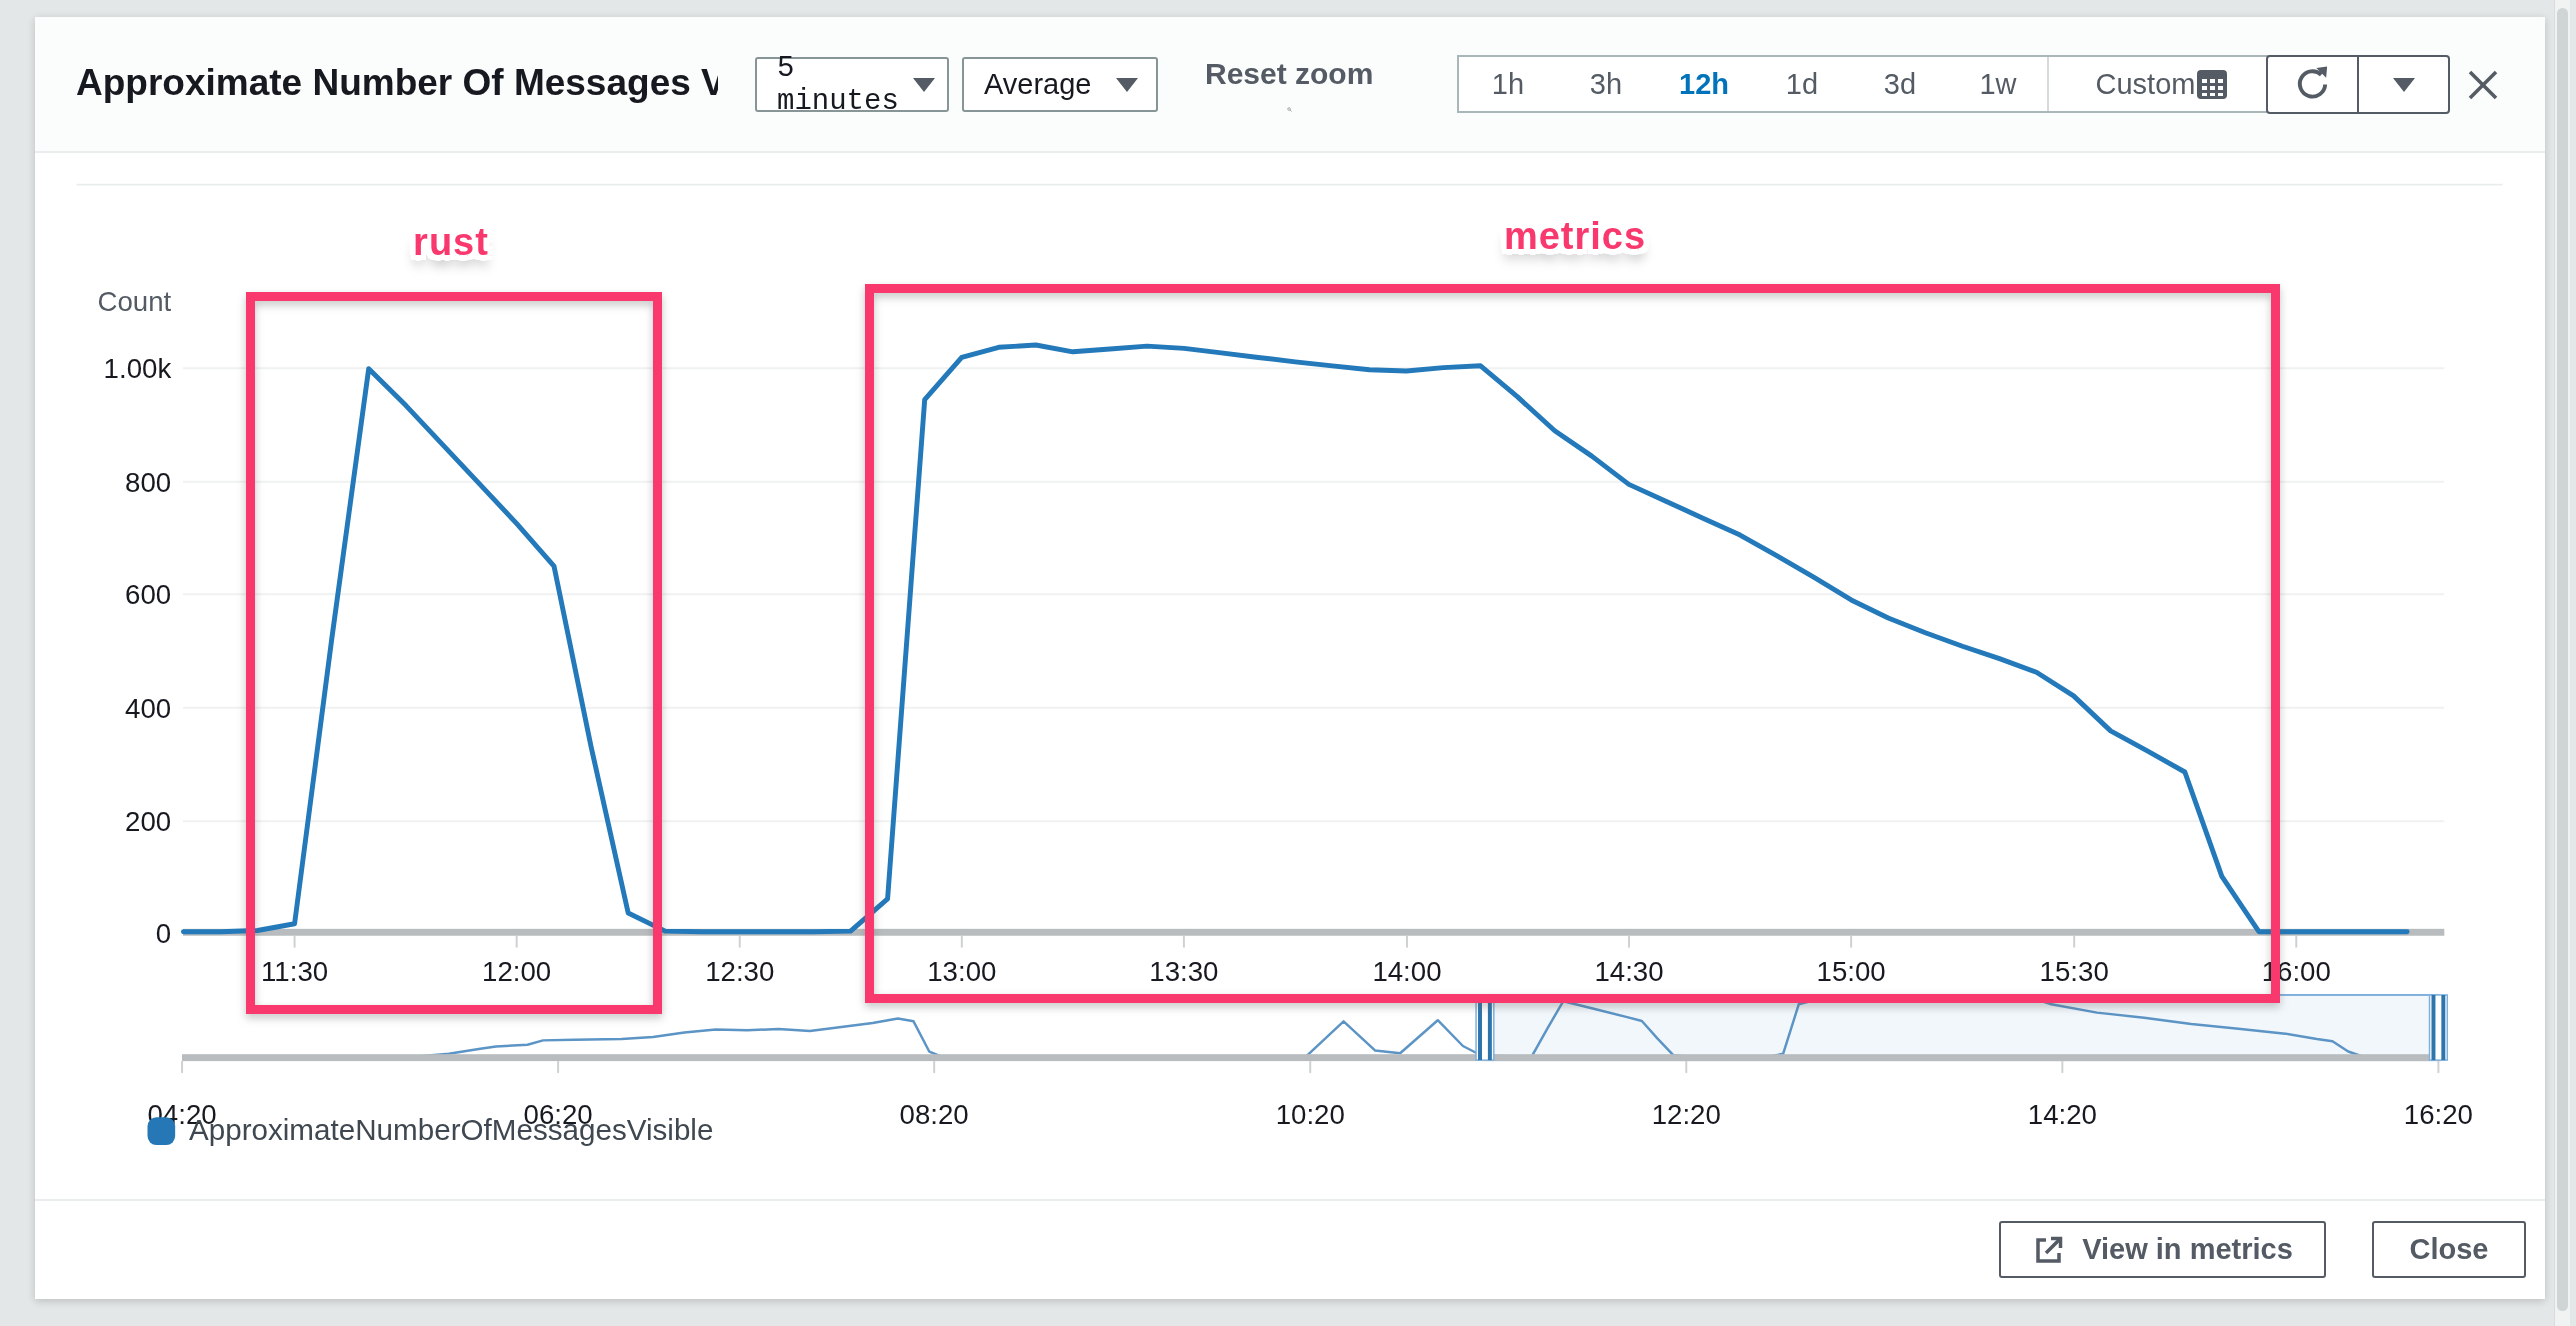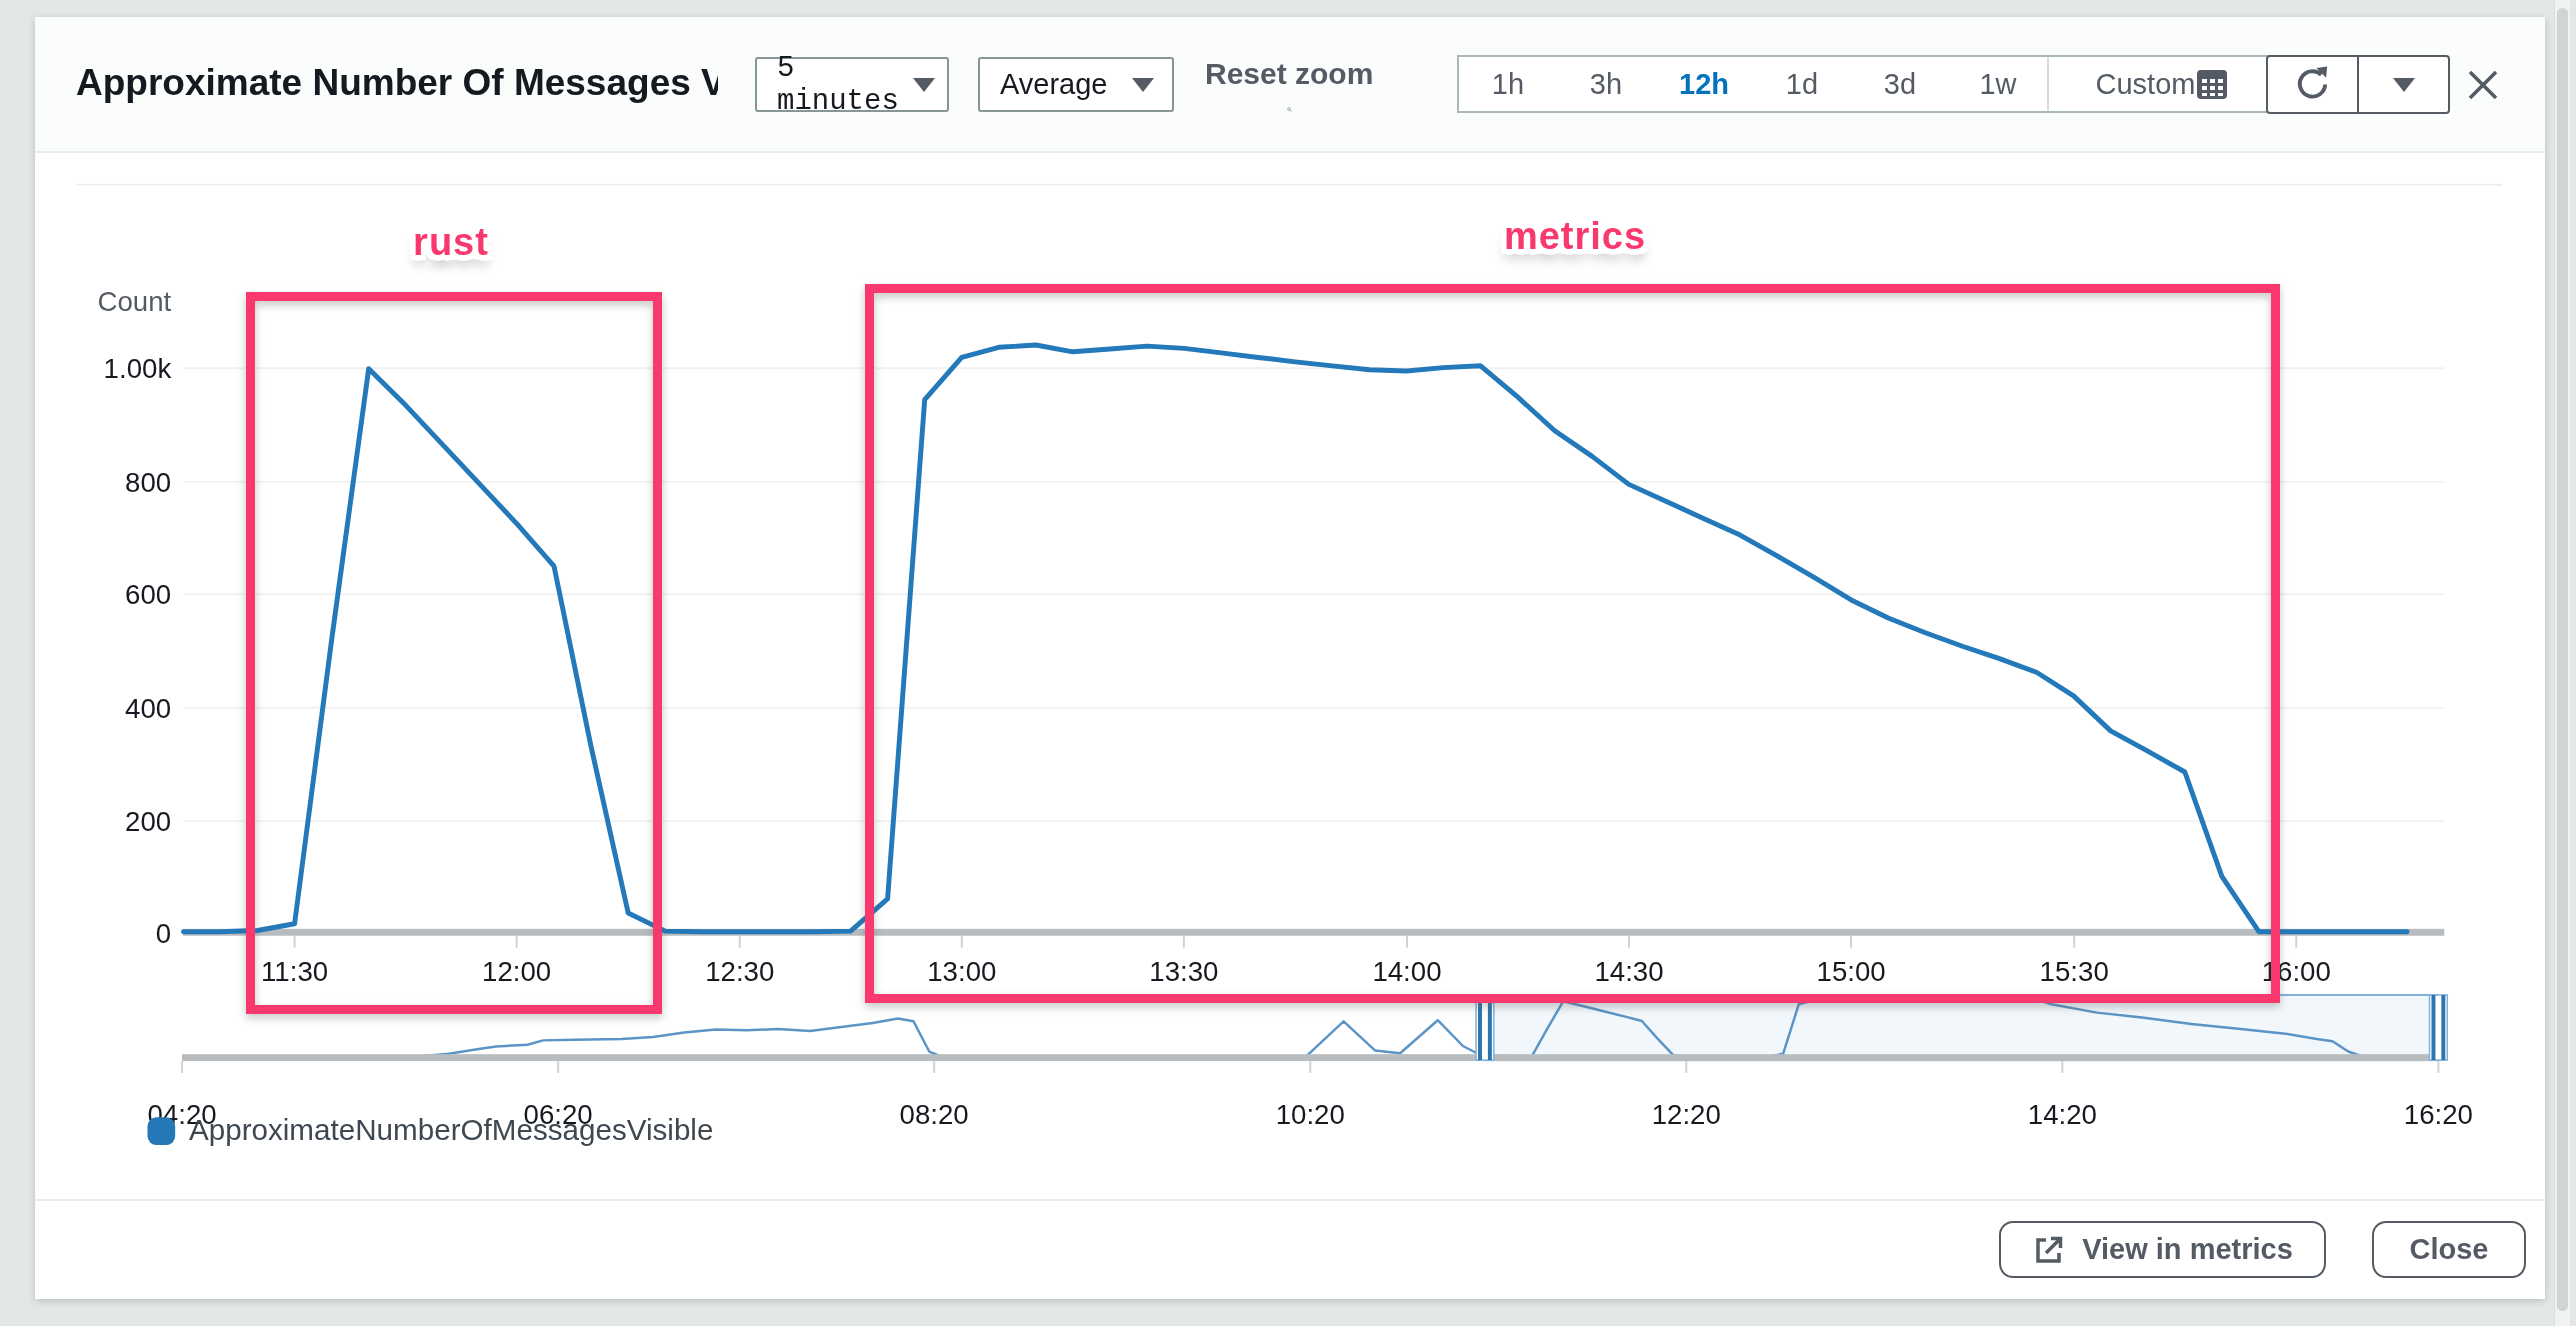--- a/index.html
+++ b/index.html
@@ -33,21 +33,21 @@
     font-size:37px; font-weight:700; color:#16191f;
     white-space:nowrap; overflow:hidden;
   }
   .select{
     position:absolute; top:40px; height:55px; background:#fff;
     border:2px solid #879596; border-radius:3px;
     display:flex; align-items:center; justify-content:space-between;
     padding:0 18px 0 20px; font-size:29px; color:#16191f; cursor:pointer;
   }
   .select-period{ left:720px; width:194px;font-family:Liberation Mono, monospace; }
-  .select-stat{ left:927px; width:196px;margin-left:16px; }
+  .select-stat{ left:927px; width:196px; }
   .caret{
     width:0; height:0; border-left:11px solid transparent;
     border-right:11px solid transparent; border-top:14px solid #545b64;
     margin-left:14px; flex:none;
   }
   .reset-zoom{
     position:absolute; left:1170px; top:40px; height:55px;
     display:flex; align-items:center; gap:16px; cursor:pointer;flex-direction:column;
   }
   .reset-zoom-label{ font-size:30px; font-weight:700; color:#545b64; }
@@ -97,21 +97,21 @@
       0 10px 12px rgba(0,0,0,.35);
   }
   .anno-label.rust{ left:416px; top:204px; }
   .anno-label.python{ left:1540px; top:198px; }
   
   .dialog-footer-divider{
     position:absolute; left:0; top:1182px; width:100%; height:2px; background:#eaeded;
   }
   .btn-secondary{
     position:absolute; top:1204px; height:57px; background:#fff;
-    border:2px solid #545b64; border-radius:14px; color:#545b64;
+    border:2px solid #545b64; border-radius:3px; color:#545b64;
     font-size:29px; font-weight:700; font-family:"Liberation Sans", sans-serif;
     display:flex; align-items:center; justify-content:center; gap:16px; cursor:pointer;
   }
   .btn-view-metrics{ left:1964px; width:327px; }
   .btn-close{ left:2311px; width:154px;margin-left:26px; }
   text{ font-family:"Liberation Sans", sans-serif; }
 </style>
 </head>
 <body>
 

